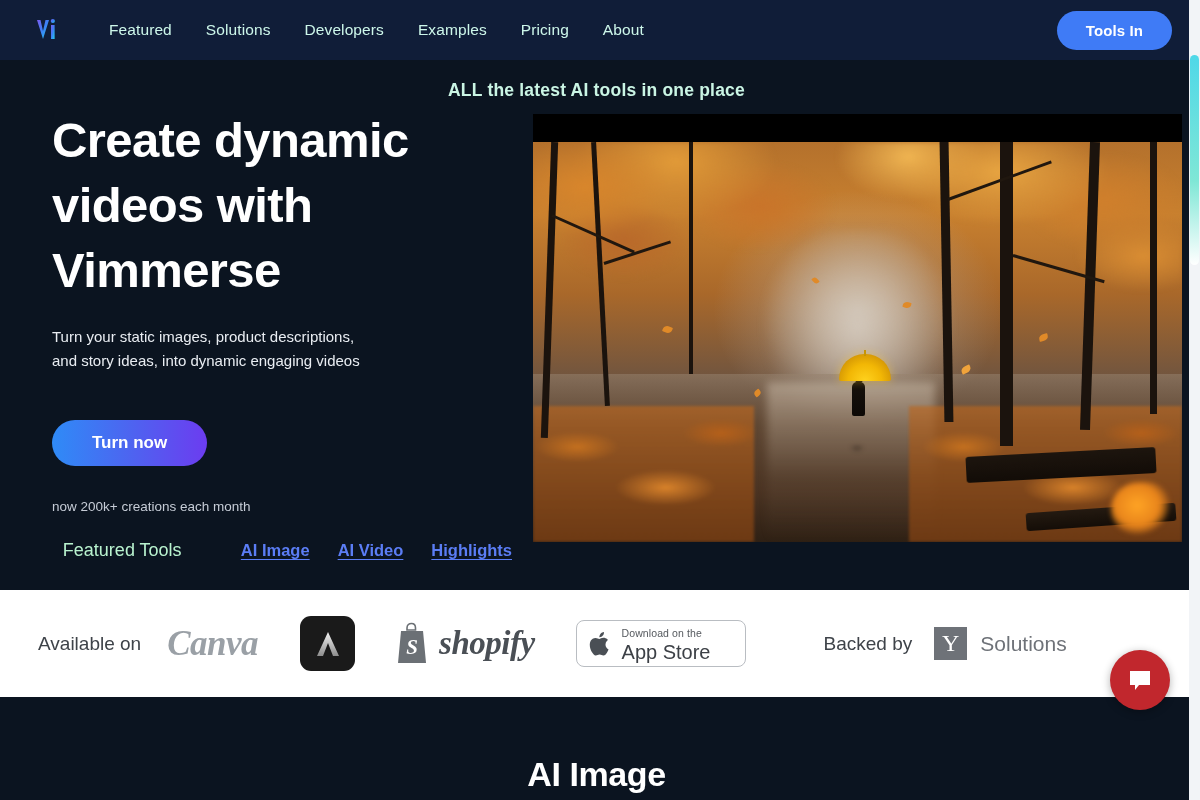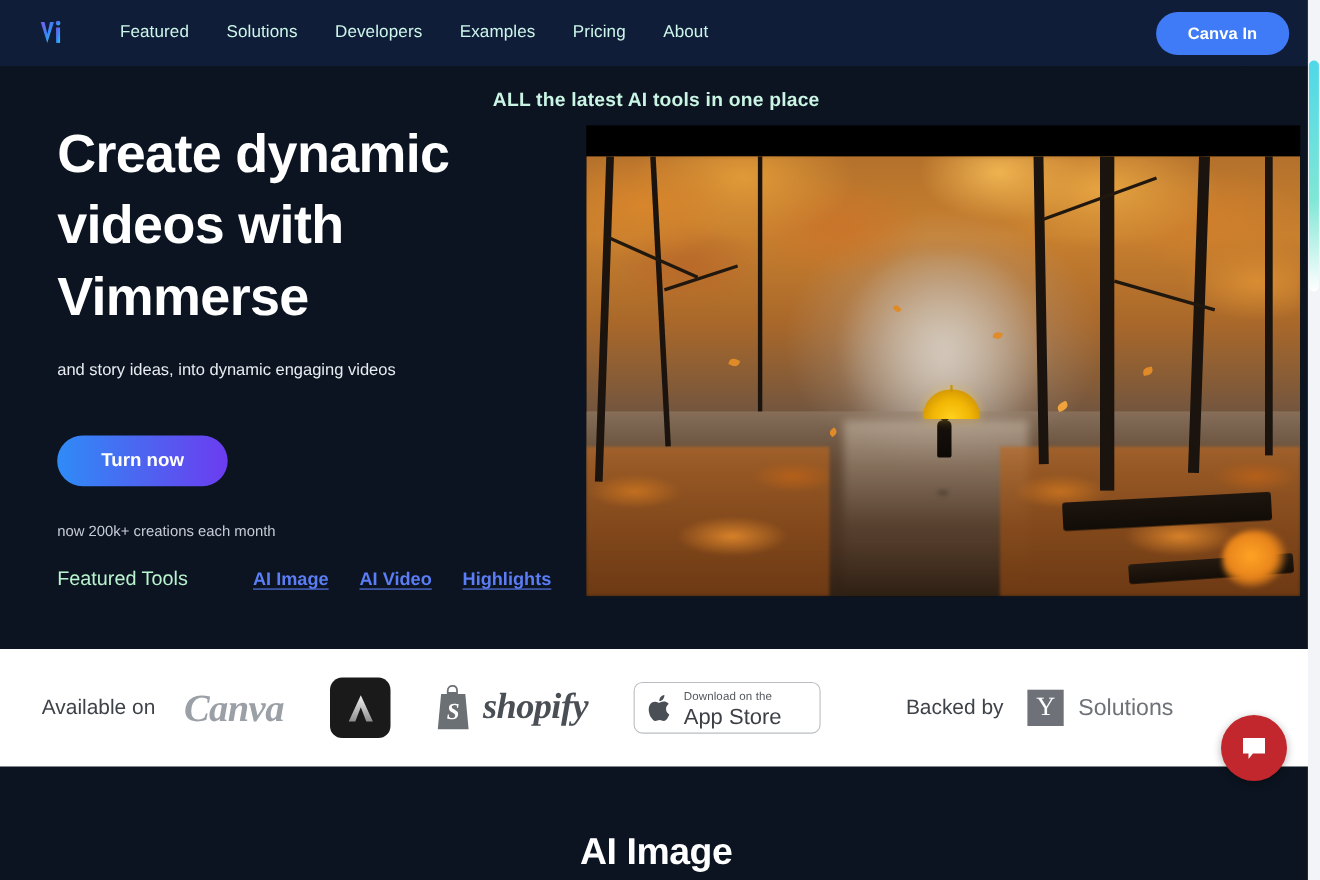--- a/index.html
+++ b/index.html
@@ -80,21 +80,21 @@
     color: #ffffff; font-size: 17px; font-weight: 700;
     border: none; border-radius: 24px;
     padding: 13px 40px; cursor: pointer;
   }
   .joinline {
     margin-top: 31px;
     color: #c6ccd6; font-size: 13.5px; line-height: 19px;
   }
   .tools-row {
     margin-top: 24px;
-    display: flex; align-items: baseline;
+    display: flex; align-items: baseline; justify-content: flex-end;
   }
   .tools-label {
     color: #b9f3cf; font-size: 18px; font-weight: 500;
     width: 178px; flex: 0 0 auto;
   }
   .tool-link {
     color: #5b7df5; font-size: 16.5px; font-weight: 700;
     text-decoration: underline; text-underline-offset: 3px;
     margin-right: 28px; cursor: pointer; white-space: nowrap;
   }
@@ -340,37 +340,38 @@
     <div class="nav">
       <div class="nav-link">Featured</div>
       <div class="nav-link">Solutions</div>
       <div class="nav-link">Developers</div>
       <div class="nav-link">Examples</div>
       <div class="nav-link">Pricing</div>
       <div class="nav-link">About</div>
     </div>
 
     <div class="signin-wrap">
-      <button class="signin-btn">Canva In</button>
+      <button class="signin-btn">Tools In</button>
     </div>
   </div>
 
   <div class="hero">
 
     <div class="tagline">ALL the latest AI tools in one place</div>
 
     <div class="hero-left">
 
       <div class="headline">
         <span class="hl-line"><span>Create </span><span class="hl-word"><span class="brush b1"></span><span>dynamic</span></span></span>
         <span class="hl-line"><span class="hl-word"><span class="brush b2"></span><span>videos</span></span><span> with</span></span>
         <span class="hl-line">Vimmerse</span>
       </div>
 
       <div class="subtext">
+        <div>Turn your static images, product descriptions,</div>
         <div>and story ideas, into dynamic engaging videos</div>
       </div>
 
       <button class="start-btn">Turn now</button>
 
       <div class="joinline">
         <div>now 200k+ creations each month</div>
       </div>
 
       <div class="tools-row">

